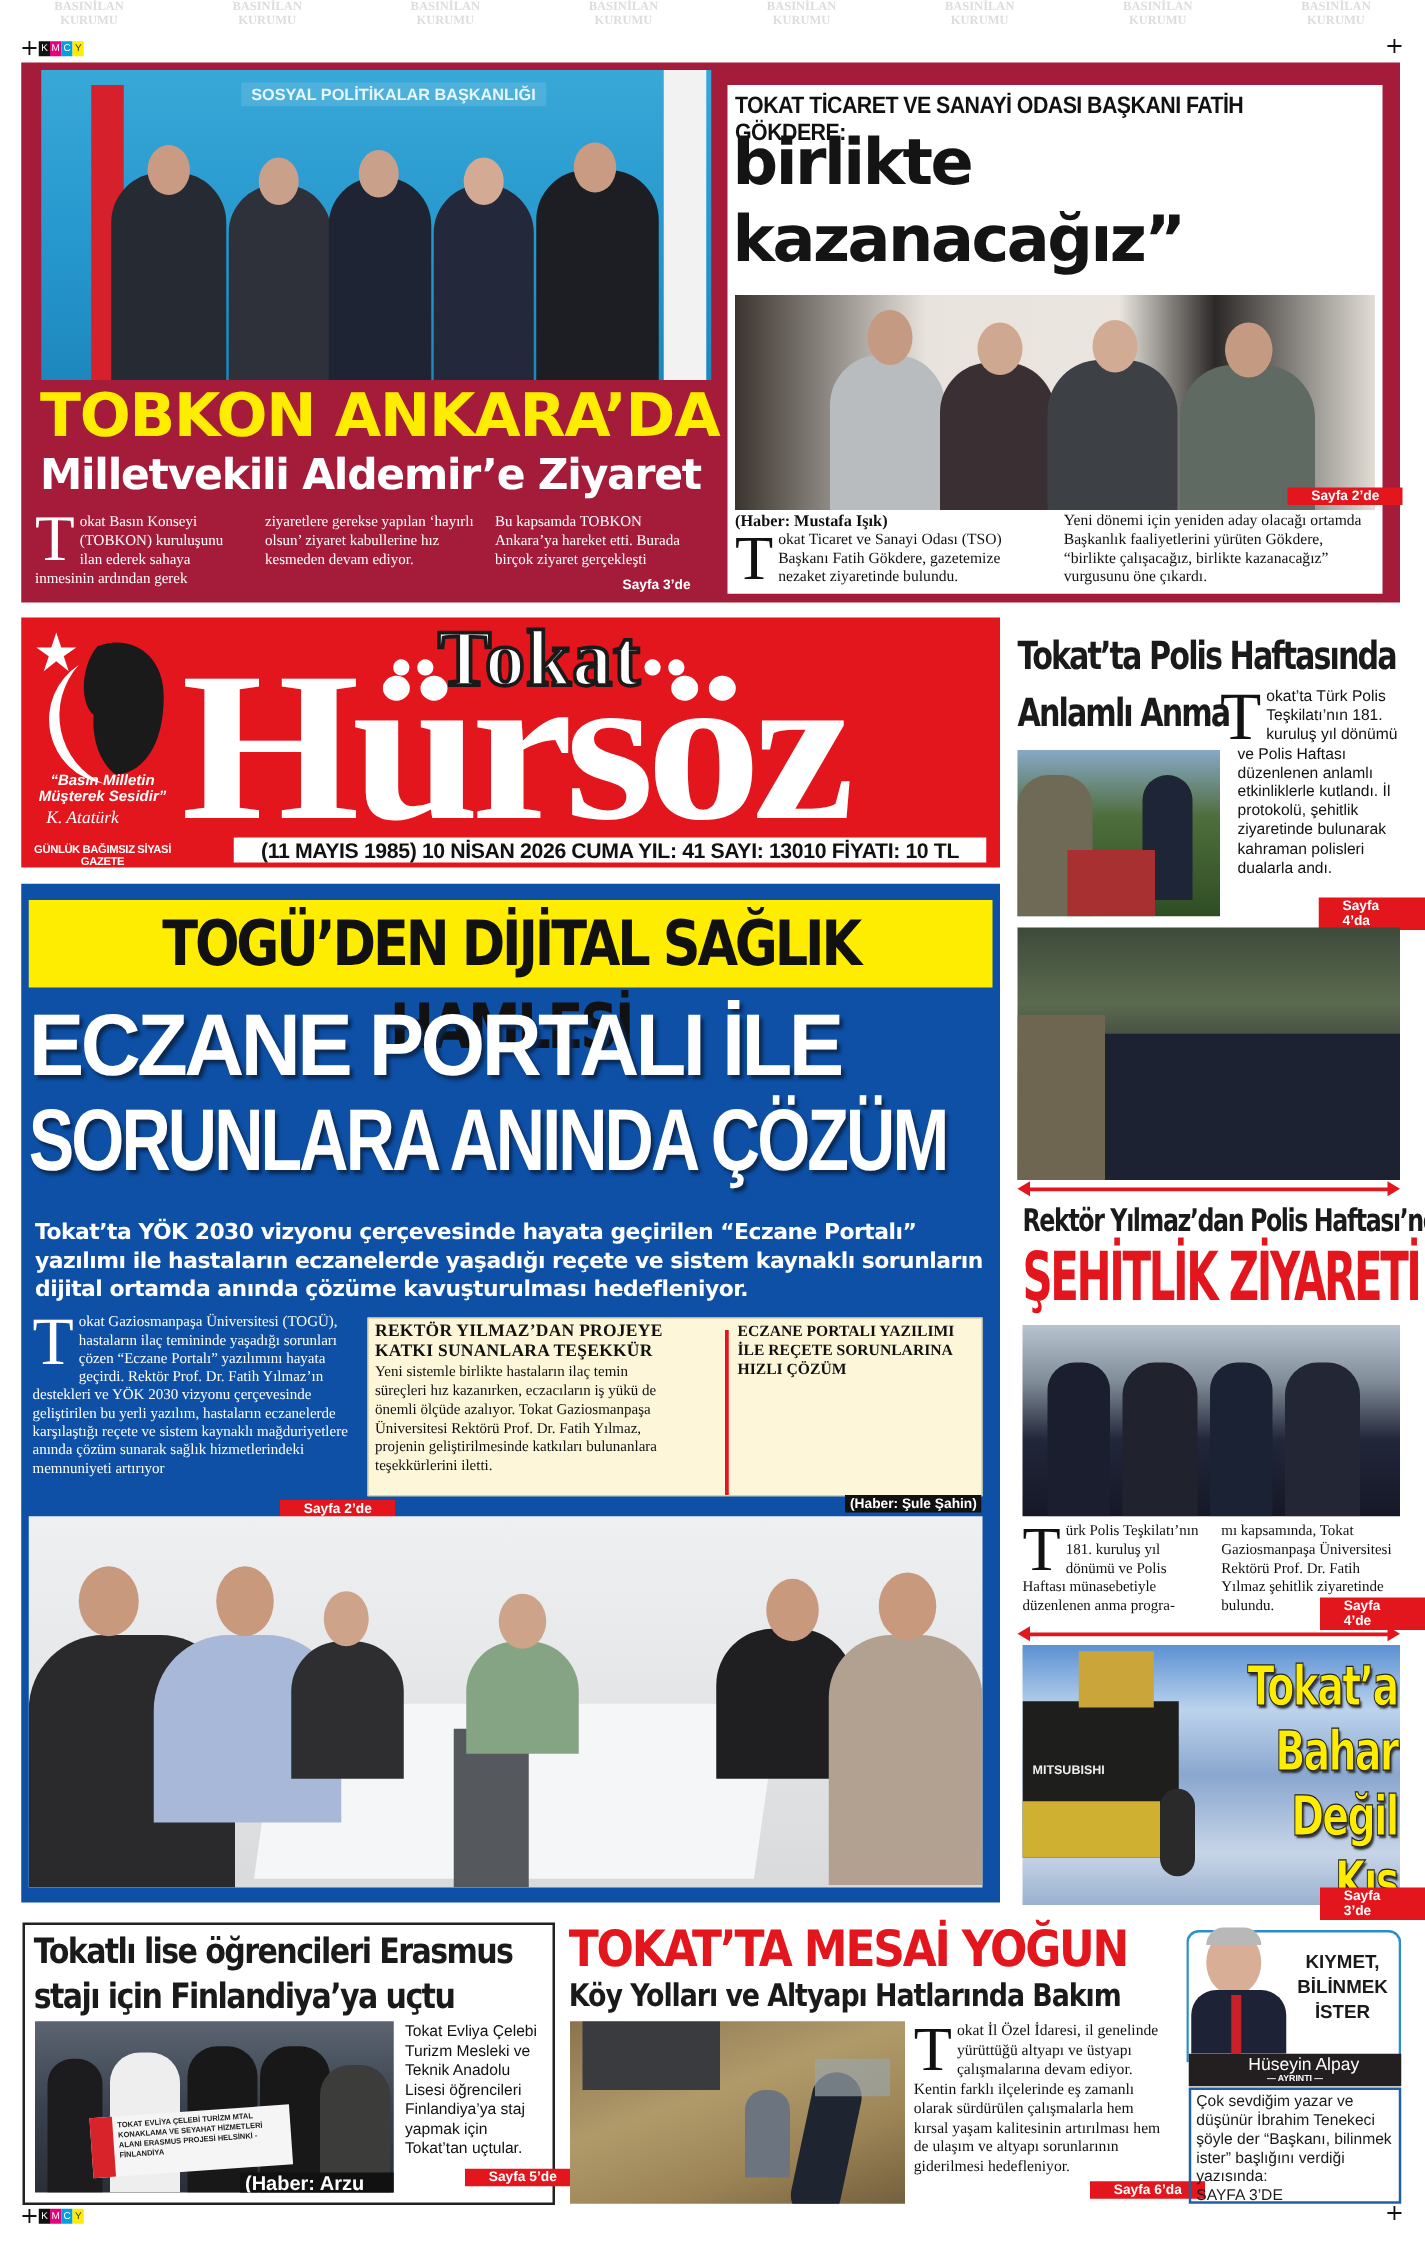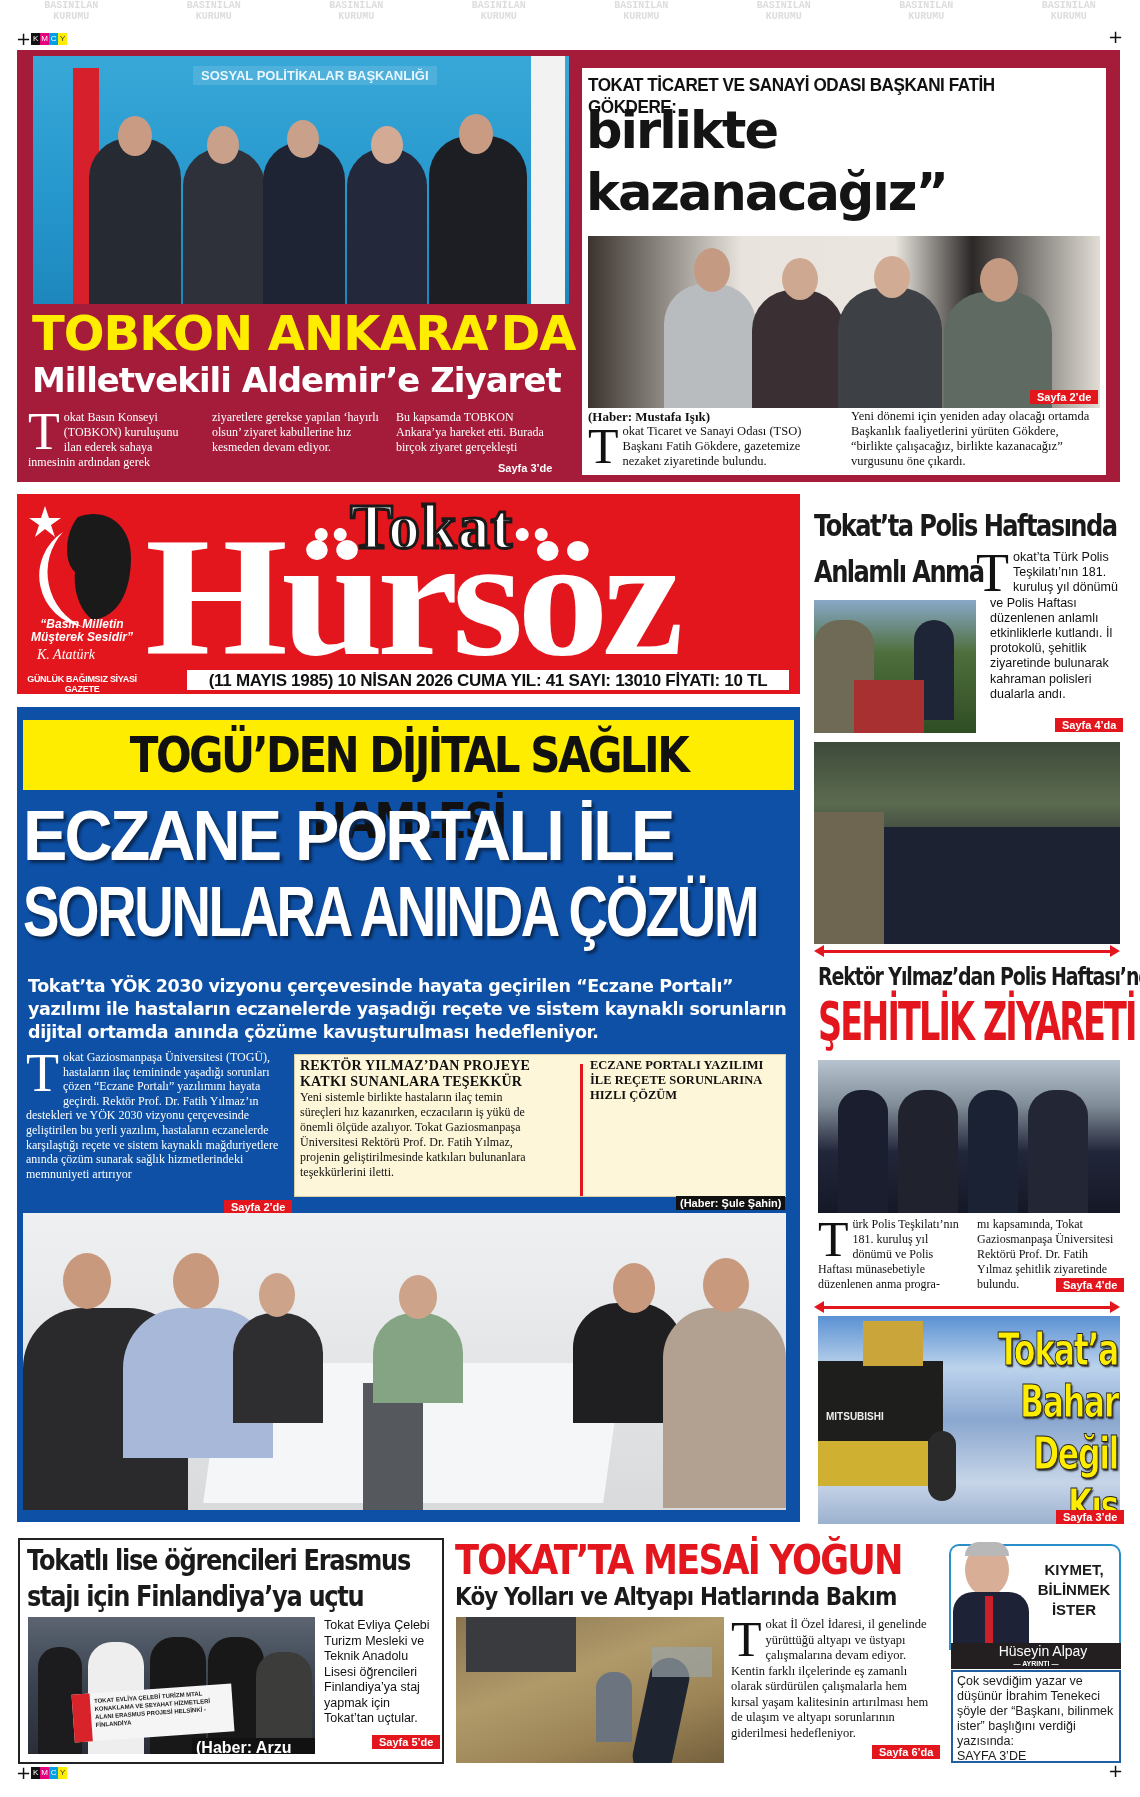--- a/index.html
+++ b/index.html
@@ -2,26 +2,26 @@
 <html><head>
 <meta charset="utf-8">
 <style>
 *{box-sizing:border-box;margin:0;padding:0}
 html,body{width:1140px;height:1797px;background:#fff;overflow:hidden}
 body{position:relative;font-family:"Liberation Serif",serif;color:#111}
 .abs{position:absolute}
 .cond{font-family:"Liberation Sans",sans-serif;font-weight:bold;letter-spacing:-1px}
 .sans{font-family:"Liberation Sans",sans-serif}
 .serif{font-family:"Liberation Serif",serif}
-.wm-row{position:absolute;top:0;left:0;width:1140px;height:30px;display:flex;justify-content:space-around;color:#ddd;font-family:Liberation Mono, monospace;font-size:10px;line-height:11px;text-align:center;font-weight:bold}
+.wm-row{position:absolute;top:0;left:0;width:1140px;height:30px;display:flex;justify-content:space-around;color:#ddd;font-family:Liberation Serif, serif;font-size:10px;line-height:11px;text-align:center;font-weight:bold}
 .crop{font-size:18px;line-height:18px;font-family:"DejaVu Sans",sans-serif}
 .kmcy{display:flex;height:12px}
 .kmcy span{width:9px;height:12px;font-size:8px;line-height:12px;color:#fff;text-align:center;font-family:"Liberation Sans",sans-serif}
 .photo{overflow:hidden}
-.sayfa{background:#e3161d;color:#fff;font-family:"Liberation Sans",sans-serif;font-weight:bold;font-size:11px;padding:1px 7px;position:absolute}
+.sayfa{background:#e3161d;color:#fff;font-family:"Liberation Sans",sans-serif;font-weight:bold;font-size:11px;padding:1px 19px;position:absolute}
 .drop{float:left;font-size:54px;line-height:42px;margin:2px 4px 0 0;font-family:"Liberation Serif",serif}
 .body-txt{font-size:12.5px;line-height:15px}
 .arrow-line{position:absolute;height:3px;background:#e3161d}
 .arrow-line:before,.arrow-line:after{content:"";position:absolute;top:-5px;border-top:6px solid transparent;border-bottom:6px solid transparent}
 .arrow-line:before{left:-8px;border-right:10px solid #e3161d}
 .arrow-line:after{right:-8px;border-left:10px solid #e3161d}
 </style>
 </head>
 <body>
 

